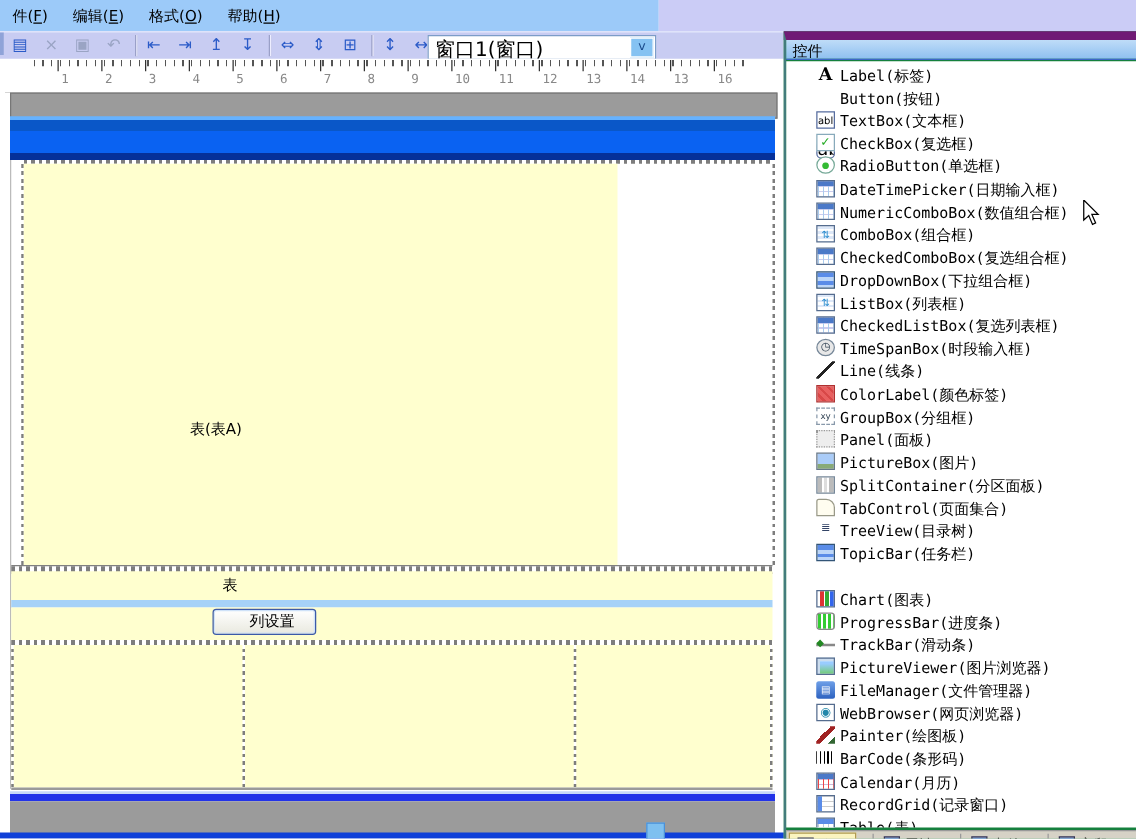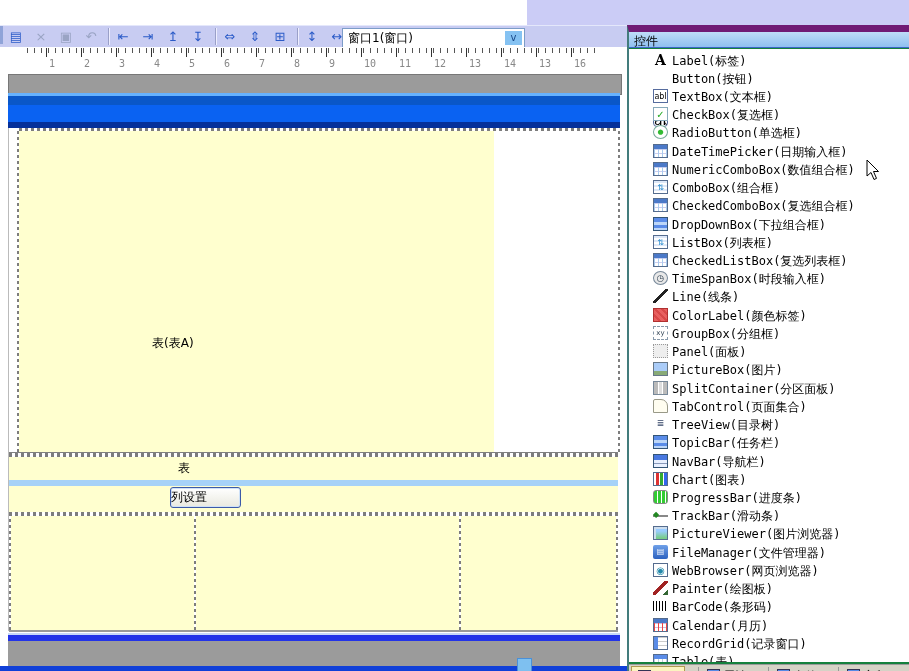--- a/index.html
+++ b/index.html
@@ -11,21 +11,21 @@
   #menubar{left:0;top:0;width:527px;height:25px;background:#9ccaf9;}
   #menubar .mi{display:inline-block;padding:5px 10px 0 10px;height:20px;color:#000;}
   #topright{left:527px;top:0;width:382px;height:25px;background:#cbccf6;}
   #toolbar{left:0;top:25px;width:627px;height:22px;background:#c8ccf2;border-top:1px solid #e4e7fb;}
   .tbtn{position:absolute;top:1px;width:20px;height:19px;text-align:center;line-height:19px;
         font-size:13px;color:#2b5bc8;}
   .tbtn.dis{color:#9aa4c4;}
   .tsep{position:absolute;top:2px;width:1px;height:17px;background:#9aa0c8;border-right:1px solid #eef;}
   #toolsliver{left:0;top:26px;width:3px;height:18px;background:#8fa3d8;}
   #win-combo{left:342px;top:28px;width:181px;height:18px;background:#fff;border:1px solid #7c9cc8;}
-  #win-combo .val{position:absolute;left:5px;top:1px;font-size:12px;}
+  #win-combo .val{position:absolute;left:5px;top:1px;font-size:16px;}
   #combo-arrow{position:absolute;right:1px;top:1px;width:17px;height:14px;background:#85c2f2;
         border:1px solid #fff;color:#1a4a8a;font-size:10px;line-height:13px;text-align:center;}
 
   
   #ruler-h{left:0;top:47px;width:627px;height:27px;background:#fff;}
   #ruler-h .minor{position:absolute;left:27px;top:1px;width:573px;height:5px;
      background:repeating-linear-gradient(90deg,#555 0 1px,transparent 1px 7px);}
   .hmajor{position:absolute;top:1px;width:1px;height:9px;background:#333;}
   .hnum{position:absolute;top:11px;font-size:10px;color:#888;font-family:"DejaVu Sans Mono",monospace;}
   #ruler-v{left:0;top:74px;width:8px;height:593px;background:#fff;}
@@ -48,21 +48,21 @@
   #table-right-dash{left:618px;top:54px;width:2px;height:324px;}
   #gutter-line{left:8px;top:54px;width:1px;height:503px;background:#bbb;}
   #table-label{position:absolute;left:133px;top:204px;}
   #sep1{left:9px;top:378px;width:609px;height:5px;border-top:1px solid #808080;border-bottom:1px solid #808080;}
   #row-tbl{left:9px;top:383px;width:609px;height:23px;background:#ffffcf;}
   #row-tbl .lbl{position:absolute;left:169px;top:3px;}
   #row-blue{left:9px;top:406px;width:609px;height:6px;background:#a6d2f8;}
   #row-btn{left:9px;top:412px;width:609px;height:27px;background:#ffffcf;}
   #col-btn{position:absolute;left:161px;top:1px;width:69px;height:19px;background:linear-gradient(#ffffff,#e9e9df);
      border:1px solid #3c5aa8;border-radius:3px;box-shadow:inset 0 0 0 1px #cfe2f8;
-     line-height:18px;font-size:12px;}
+     text-align:center;line-height:18px;font-size:12px;padding-left:12px;}
   #sep2{left:9px;top:438px;width:609px;height:4px;}
   #grid{left:9px;top:442px;width:609px;height:114px;background:#ffffcf;}
   .coldiv{position:absolute;top:0;width:2px;height:114px;}
   #grid-b{left:9px;top:556px;width:609px;height:2px;background:#9a9a9a;}
   #foot-blue{left:8px;top:559px;width:612px;height:8px;background:linear-gradient(#c8d8f8 0 2px,#2233e8 2px);}
   #foot-gray{left:8px;top:567px;width:612px;height:26px;background:#9b9b9b;}
   #win-bottom{left:0;top:666px;width:627px;height:5px;background:#1040d8;}
   #blue-chip{left:517px;top:658px;width:13px;height:13px;background:#7ec0f0;border:1px solid #4a90d8;}
 
   
@@ -127,20 +127,21 @@
   .ptab-sep{position:absolute;top:2px;width:1px;height:12px;background:#999;}
 
   
   #cursor{left:866px;top:160px;}
 </style>
 </head>
 <body>
 
 <div id="root">
 
+  <div class="abs" id="menubar"><span class="mi">件(<u>F</u>)</span><span class="mi">编辑(<u>E</u>)</span><span class="mi">格式(<u>O</u>)</span><span class="mi">帮助(<u>H</u>)</span></div>
   <div class="abs" id="topright"></div>
 
   <div class="abs" id="toolbar">
       <div class="tbtn" style="left: 6px;">▤</div>
       <div class="tbtn dis" style="left: 31px;">×</div>
       <div class="tbtn dis" style="left: 56px;">▣</div>
       <div class="tbtn dis" style="left: 81px;">↶</div>
       <div class="tsep" style="left: 108px;"></div>
       <div class="tbtn" style="left: 113px;">⇤</div>
       <div class="tbtn" style="left: 138px;">⇥</div>
@@ -347,24 +348,20 @@
           <span class="txt">TabControl(页面集合)</span>
         </div>
         <div class="prow" style="top: 366.1px;">
           <span class="pi pi-tree">≣</span>
           <span class="txt">TreeView(目录树)</span>
         </div>
         <div class="prow" style="top: 384.33px;">
           <span class="pi pi-topic"></span>
           <span class="txt">TopicBar(任务栏)</span>
         </div>
-        <div class="prow" style="top: 402.56px;">
-          <span class="pi pi-nav"></span>
-          <span class="txt">NavBar(导航栏)</span>
-        </div>
         <div class="prow" style="top: 420.79px;">
           <span class="pi pi-chart"></span>
           <span class="txt">Chart(图表)</span>
         </div>
         <div class="prow" style="top: 439.02px;">
           <span class="pi pi-progress"></span>
           <span class="txt">ProgressBar(进度条)</span>
         </div>
         <div class="prow" style="top: 457.25px;">
           <span class="pi pi-track">◆</span>

